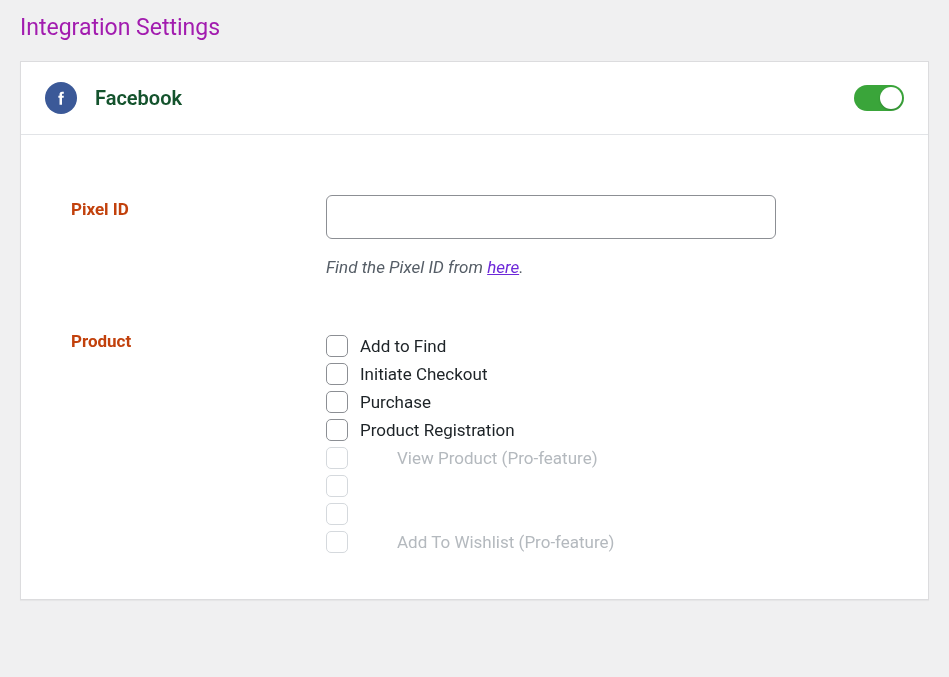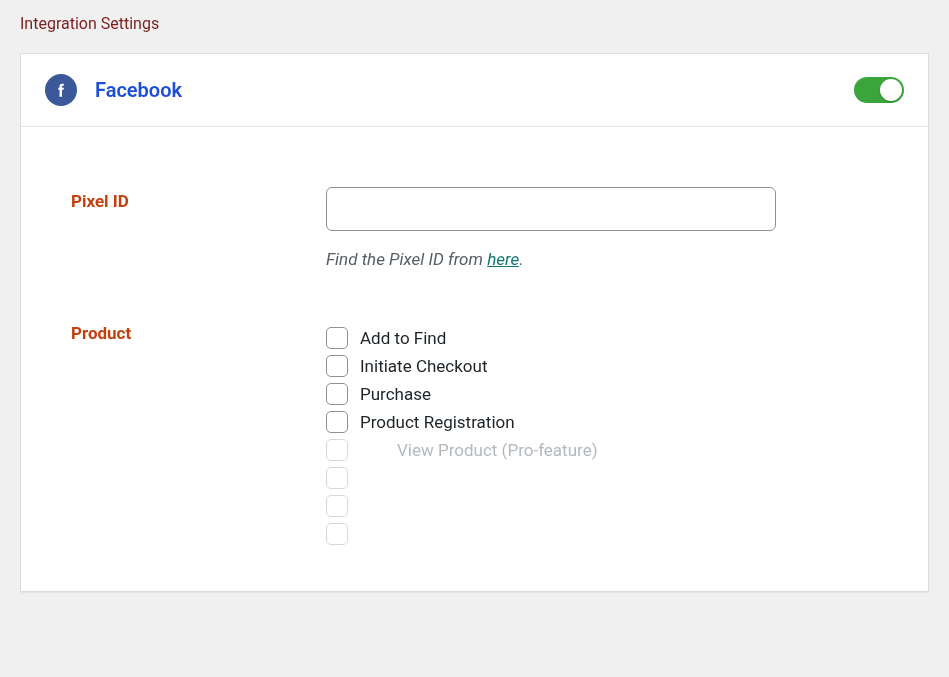--- a/index.html
+++ b/index.html
@@ -10,23 +10,23 @@
     font-family: -apple-system, BlinkMacSystemFont, "Segoe UI", Roboto, "Helvetica Neue", Arial, sans-serif;
     color: #1d2327;
     width: 949px;
     height: 677px;
     overflow: hidden;
   }
   .wrap {
     padding: 0 20px 20px 20px;
   }
   .page-title {
-    font-size: 16px;
+    font-size: 23px;
     font-weight: 400;
-    color: #7f1d1d;
+    color: #a21caf;
     margin: 0;
     padding: 14px 0 20px 0;
   }
   .panel {
     background: #fff;
     border: 1px solid #dcdcde;
     box-shadow: 0 1px 1px rgba(0,0,0,0.04);
   }
   .panel-header {
     display: flex;
@@ -42,21 +42,21 @@
     display: flex;
     align-items: center;
     justify-content: center;
     margin-right: 18px;
     flex-shrink: 0;
   }
   .fb-icon svg { display:block; }
   .panel-title {
     font-size: 20px;
     font-weight: 600;
-    color: #1d4ed8;
+    color: #14532d;
     flex-grow: 1;
     margin: 0;
   }
   
   .toggle {
     position: relative;
     width: 50px;
     height: 26px;
     background: #3aa53a;
     border-radius: 13px;
@@ -101,21 +101,21 @@
     color: #1d2327;
     background: #fff;
   }
   .helper {
     margin: 18px 0 0 0;
     font-size: 17px;
     font-style: italic;
     color: #555d66;
   }
   .helper a {
-    color: #0f766e;
+    color: #6d28d9;
     text-decoration: underline;
   }
   .event-list {
     list-style: none;
     margin: 8px 0 0 0;
     padding: 0;
   }
   .event-item {
     display: flex;
     align-items: center;
@@ -197,20 +197,21 @@
                 <span>View Product (Pro-feature)</span>
               </li>
               <li class="event-item disabled">
                 <span class="cb"></span>
               </li>
               <li class="event-item disabled">
                 <span class="cb"></span>
               </li>
               <li class="event-item disabled">
                 <span class="cb"></span>
+                <span>Add To Wishlist (Pro-feature)</span>
               </li>
             </ul>
         </div>
       </div>
 
     </div>
   </div>
 </div>
 
 </body></html>

